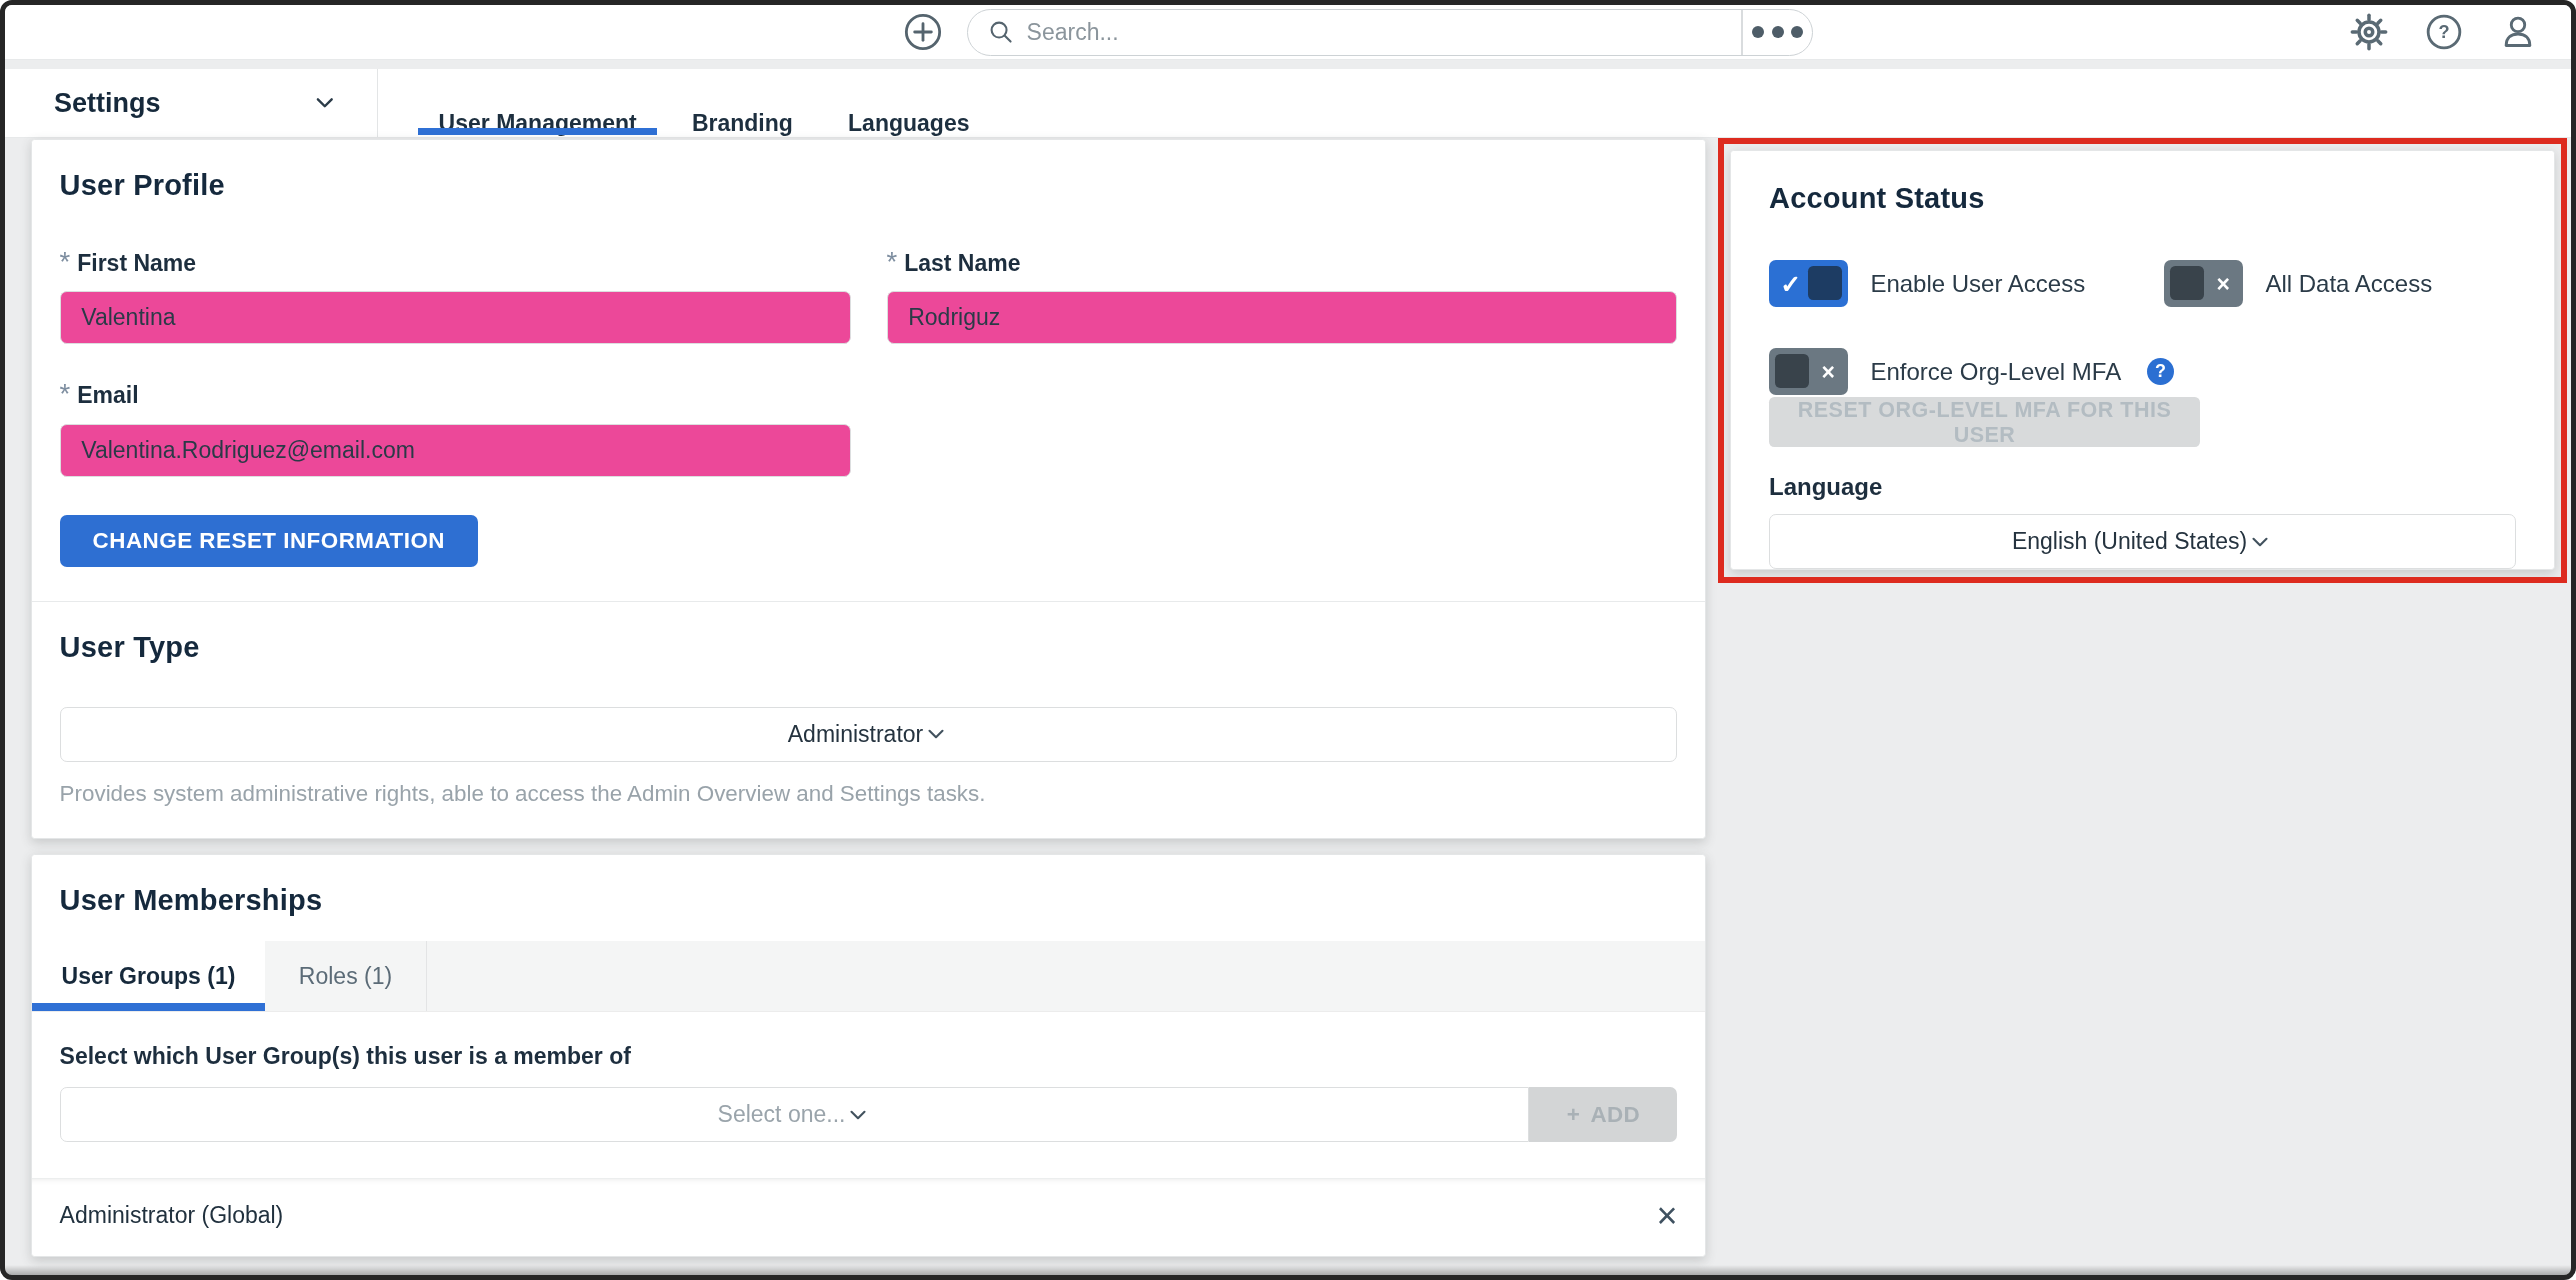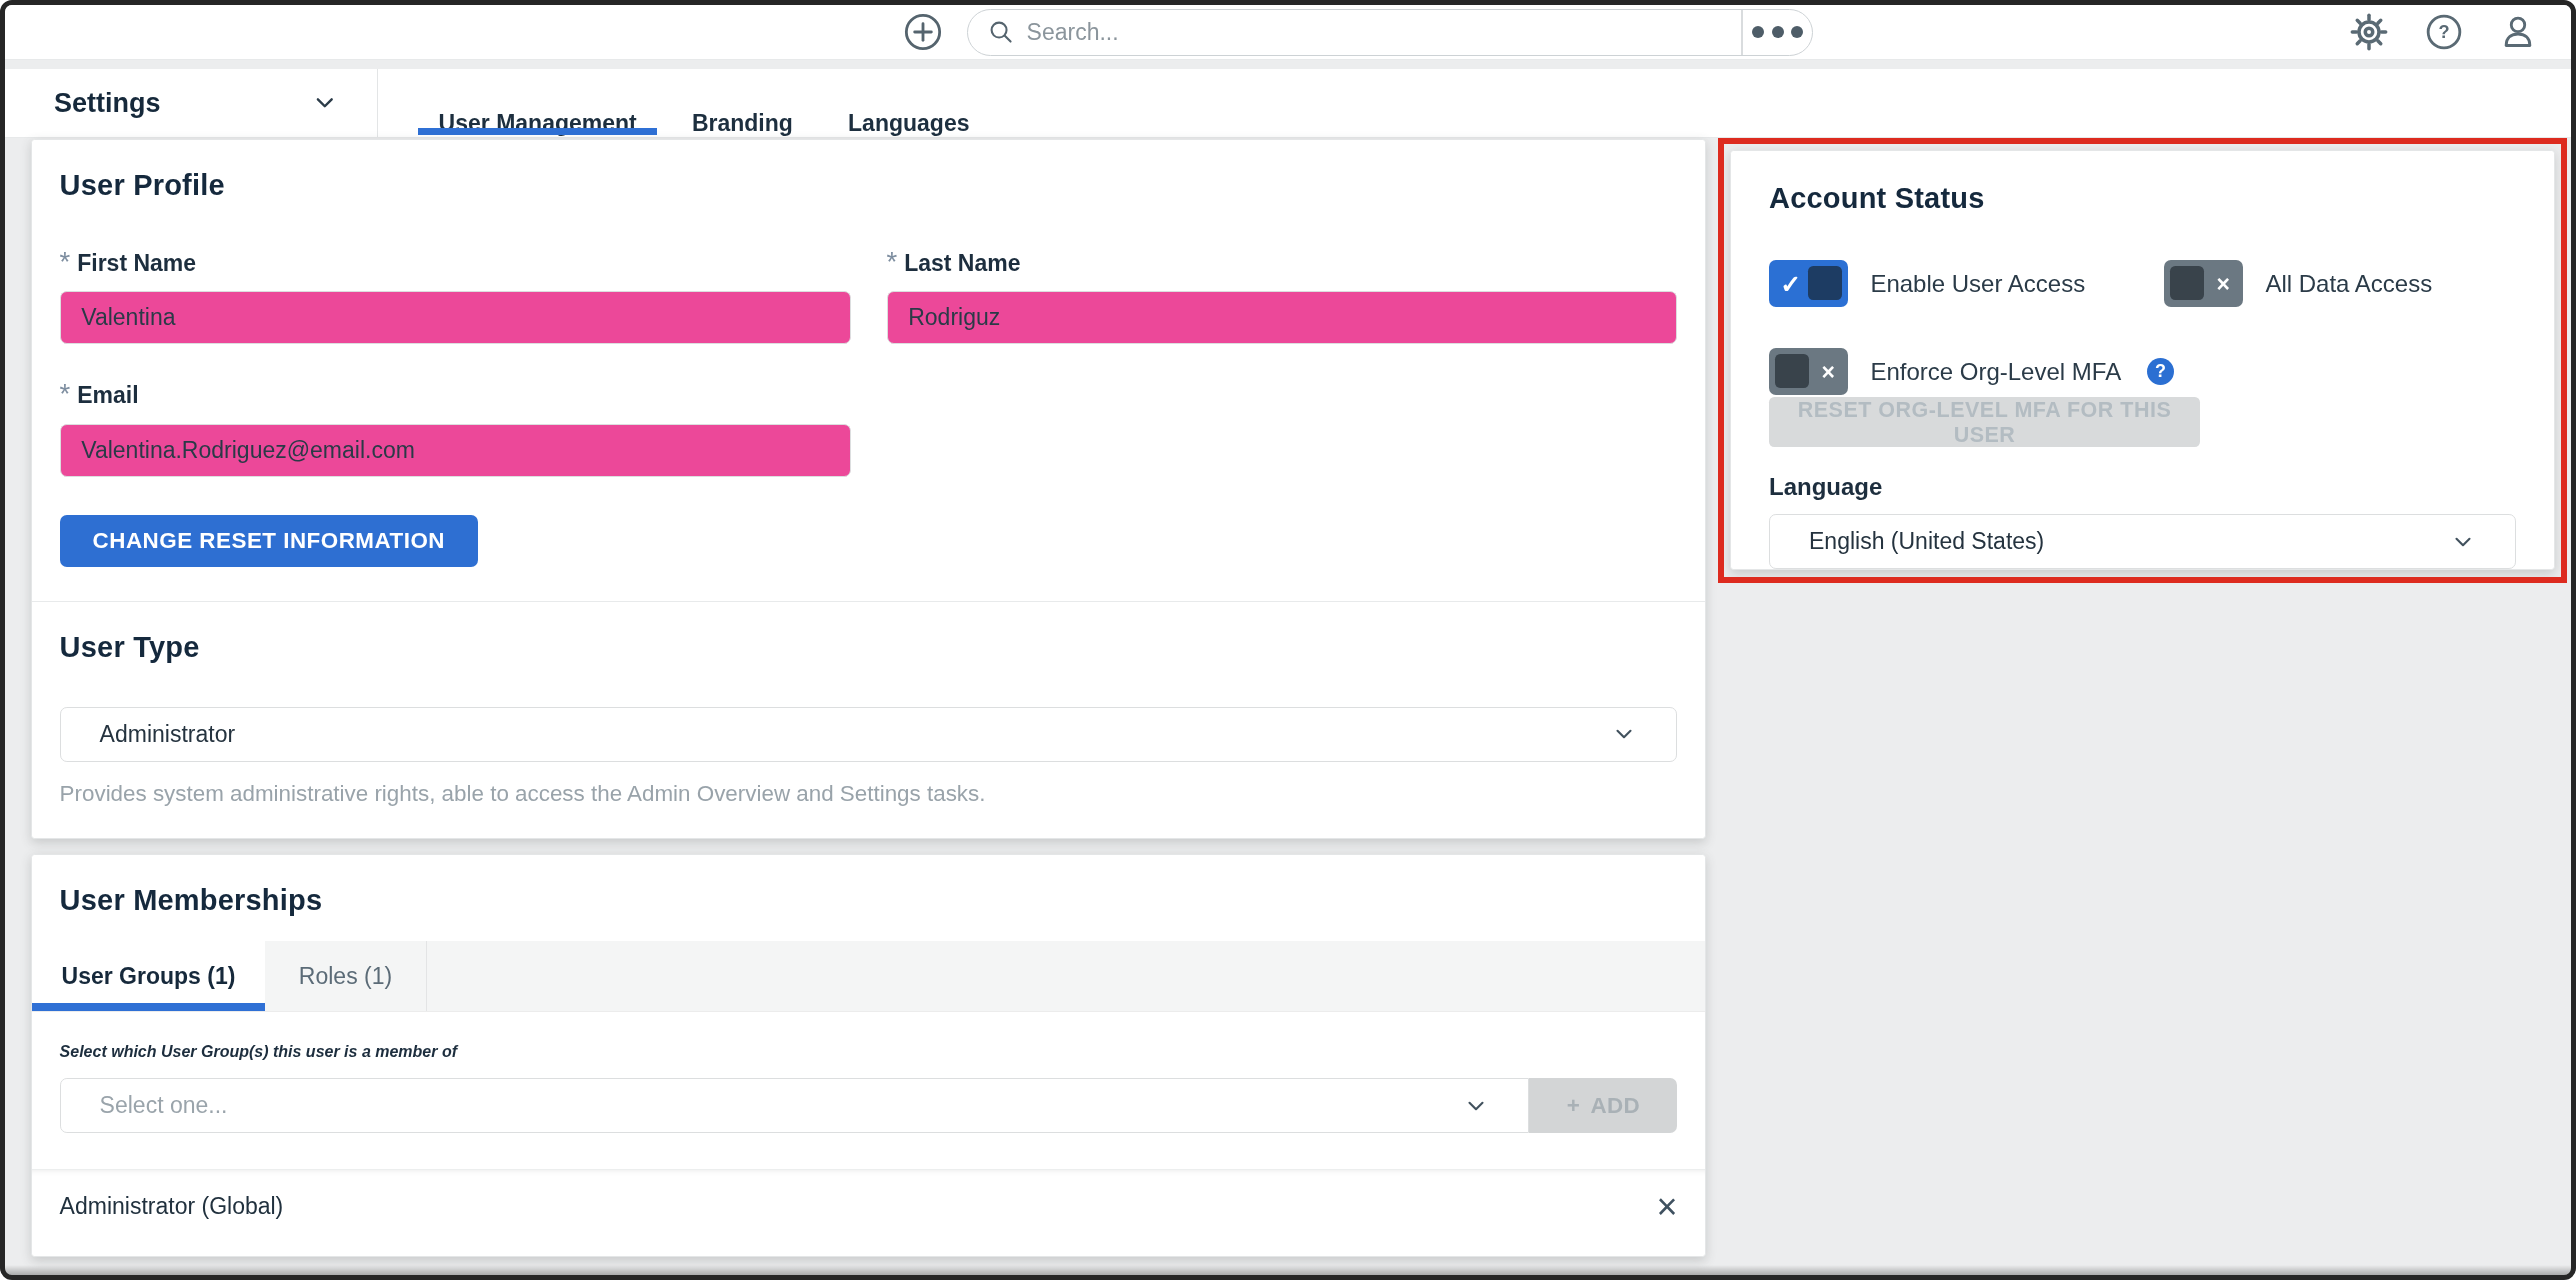--- a/index.html
+++ b/index.html
@@ -34,31 +34,31 @@
   h2.sec-title{margin:0;font-size:29px;font-weight:700;color:#15293d;letter-spacing:0.2px;}
   .field-row{display:flex;gap:36px;margin-top:48px;}
   .field{flex:1;}
   .flabel{display:flex;align-items:flex-start;gap:6.9px;font-size:23px;font-weight:700;color:#1d2e3e;}
   .req{color:#7e8ea0;font-size:27.6px;line-height:1;font-weight:400;transform:translateY(-1.7px);}
   .inputbox{margin-top:13.8px;height:53px;border:1.7px solid #dcdedf;border-radius:6.9px;display:flex;align-items:center;padding:0 20.7px;font-size:23px;color:#2a3a47;background:#ec4899;}
   .half{width:calc(50% - 18px);}
   .mt44{margin-top:38px;}
   .btn-primary{margin-top:38px;height:52px;background:#2e6fd2;color:#fff;border:none;border-radius:6.9px;font-size:22.4px;font-weight:700;letter-spacing:0.5px;padding:0 33px;font-family:inherit;cursor:pointer;}
   .hdivider{height:0.9px;background:#e8eaeb;margin:0 0;}
-  .selectbox{margin-top:43px;height:55px;border:1.7px solid #dcdedf;border-radius:6.9px;display:flex;align-items:center;justify-content:space-between;padding:0 39px;font-size:23px;color:#25333f;background:#fff;cursor:pointer;}
+  .selectbox{margin-top:43px;height:55px;border:1.7px solid #dcdedf;border-radius:6.9px;display:flex;align-items:center;justify-content:center;padding:0 19px;font-size:23px;color:#25333f;background:#fff;cursor:pointer;}
   .helper{margin-top:19px;font-size:22.4px;color:#99a3aa;}
   
   .m-head{padding:29px 27.6px 24px;}
   .tabstrip{height:71px;background:#f4f5f5;display:flex;border-bottom:0.9px solid #ececec;}
   .mtab{display:flex;align-items:center;justify-content:center;font-size:23px;cursor:pointer;}
   .mtab.active{width:233px;background:#fff;font-weight:700;color:#16293b;position:relative;}
   .mtab.active::after{content:"";position:absolute;left:0;right:0;bottom:0;height:7.8px;background:#2f70d5;}
   .mtab.inactive{width:162px;color:#5b6b77;border-right:0.9px solid #e3e4e5;}
   .m-body{padding:31px 27.6px 0;}
-  .sel-label{font-size:16px;font-weight:700;color:#1d2e3e;font-style:italic;}
+  .sel-label{font-size:23px;font-weight:700;color:#1d2e3e;}
   .sel-row{display:flex;margin-top:17px;}
   .sel-main{flex:1;margin-top:0;border-radius:6.9px 0 0 6.9px;}
   .add-btn{width:148px;background:#d3d5d6;color:#a9b1b6;font-size:22.4px;font-weight:700;display:flex;align-items:center;justify-content:center;gap:10.3px;border:none;border-radius:0 6.9px 6.9px 0;font-family:inherit;letter-spacing:0.4px;cursor:default;}
   .member-row{margin-top:36px;border-top:0.9px solid #eceeee;height:74px;display:flex;align-items:center;justify-content:space-between;padding:0 27.6px;box-shadow:inset 0 6px 6px -6px rgba(0,0,0,0.10);}
   .member-name{font-size:23px;color:#21313e;}
   .x-close{font-size:36px;font-weight:300;color:#3f5160;line-height:1;cursor:pointer;}
   
   .highlight{position:absolute;left:1713px;top:133px;width:849px;height:445px;border:6px solid #dd2b1f;pointer-events:none;z-index:5;}
   .card3{left:1725px;top:145px;width:825px;height:420px;padding:31px 38px;}
   .tg-grid{margin-top:45px;display:flex;align-items:center;}

